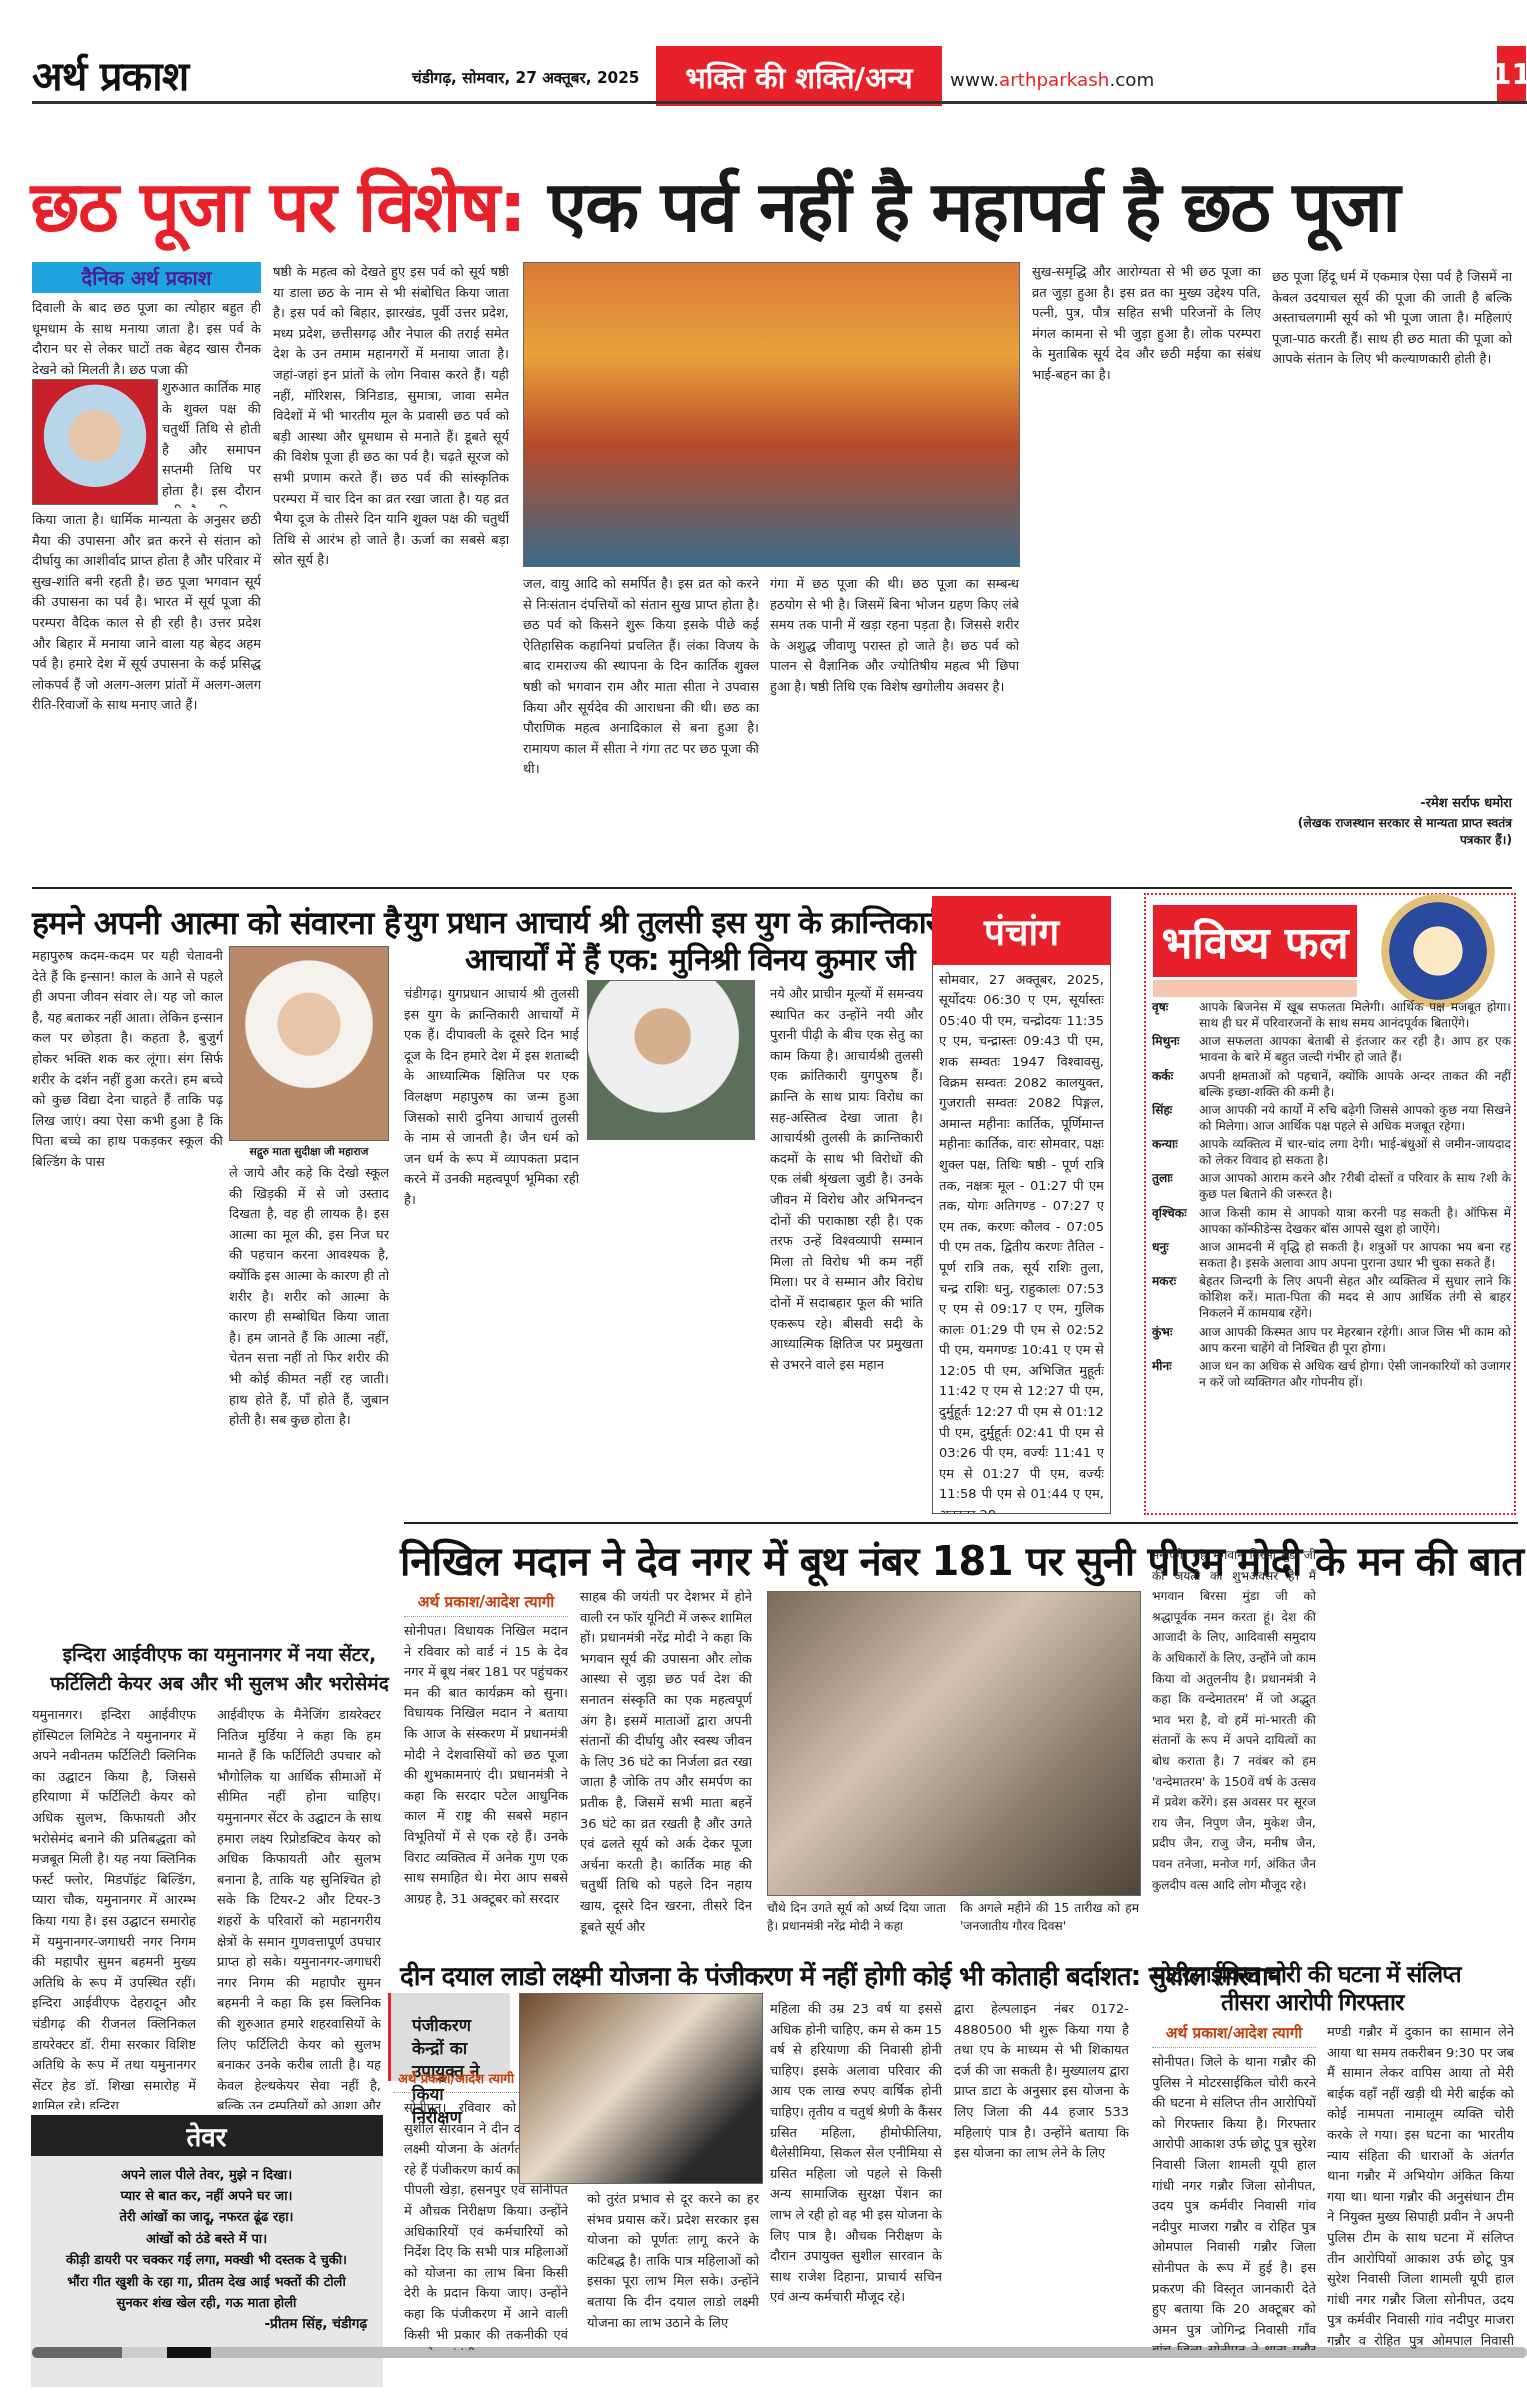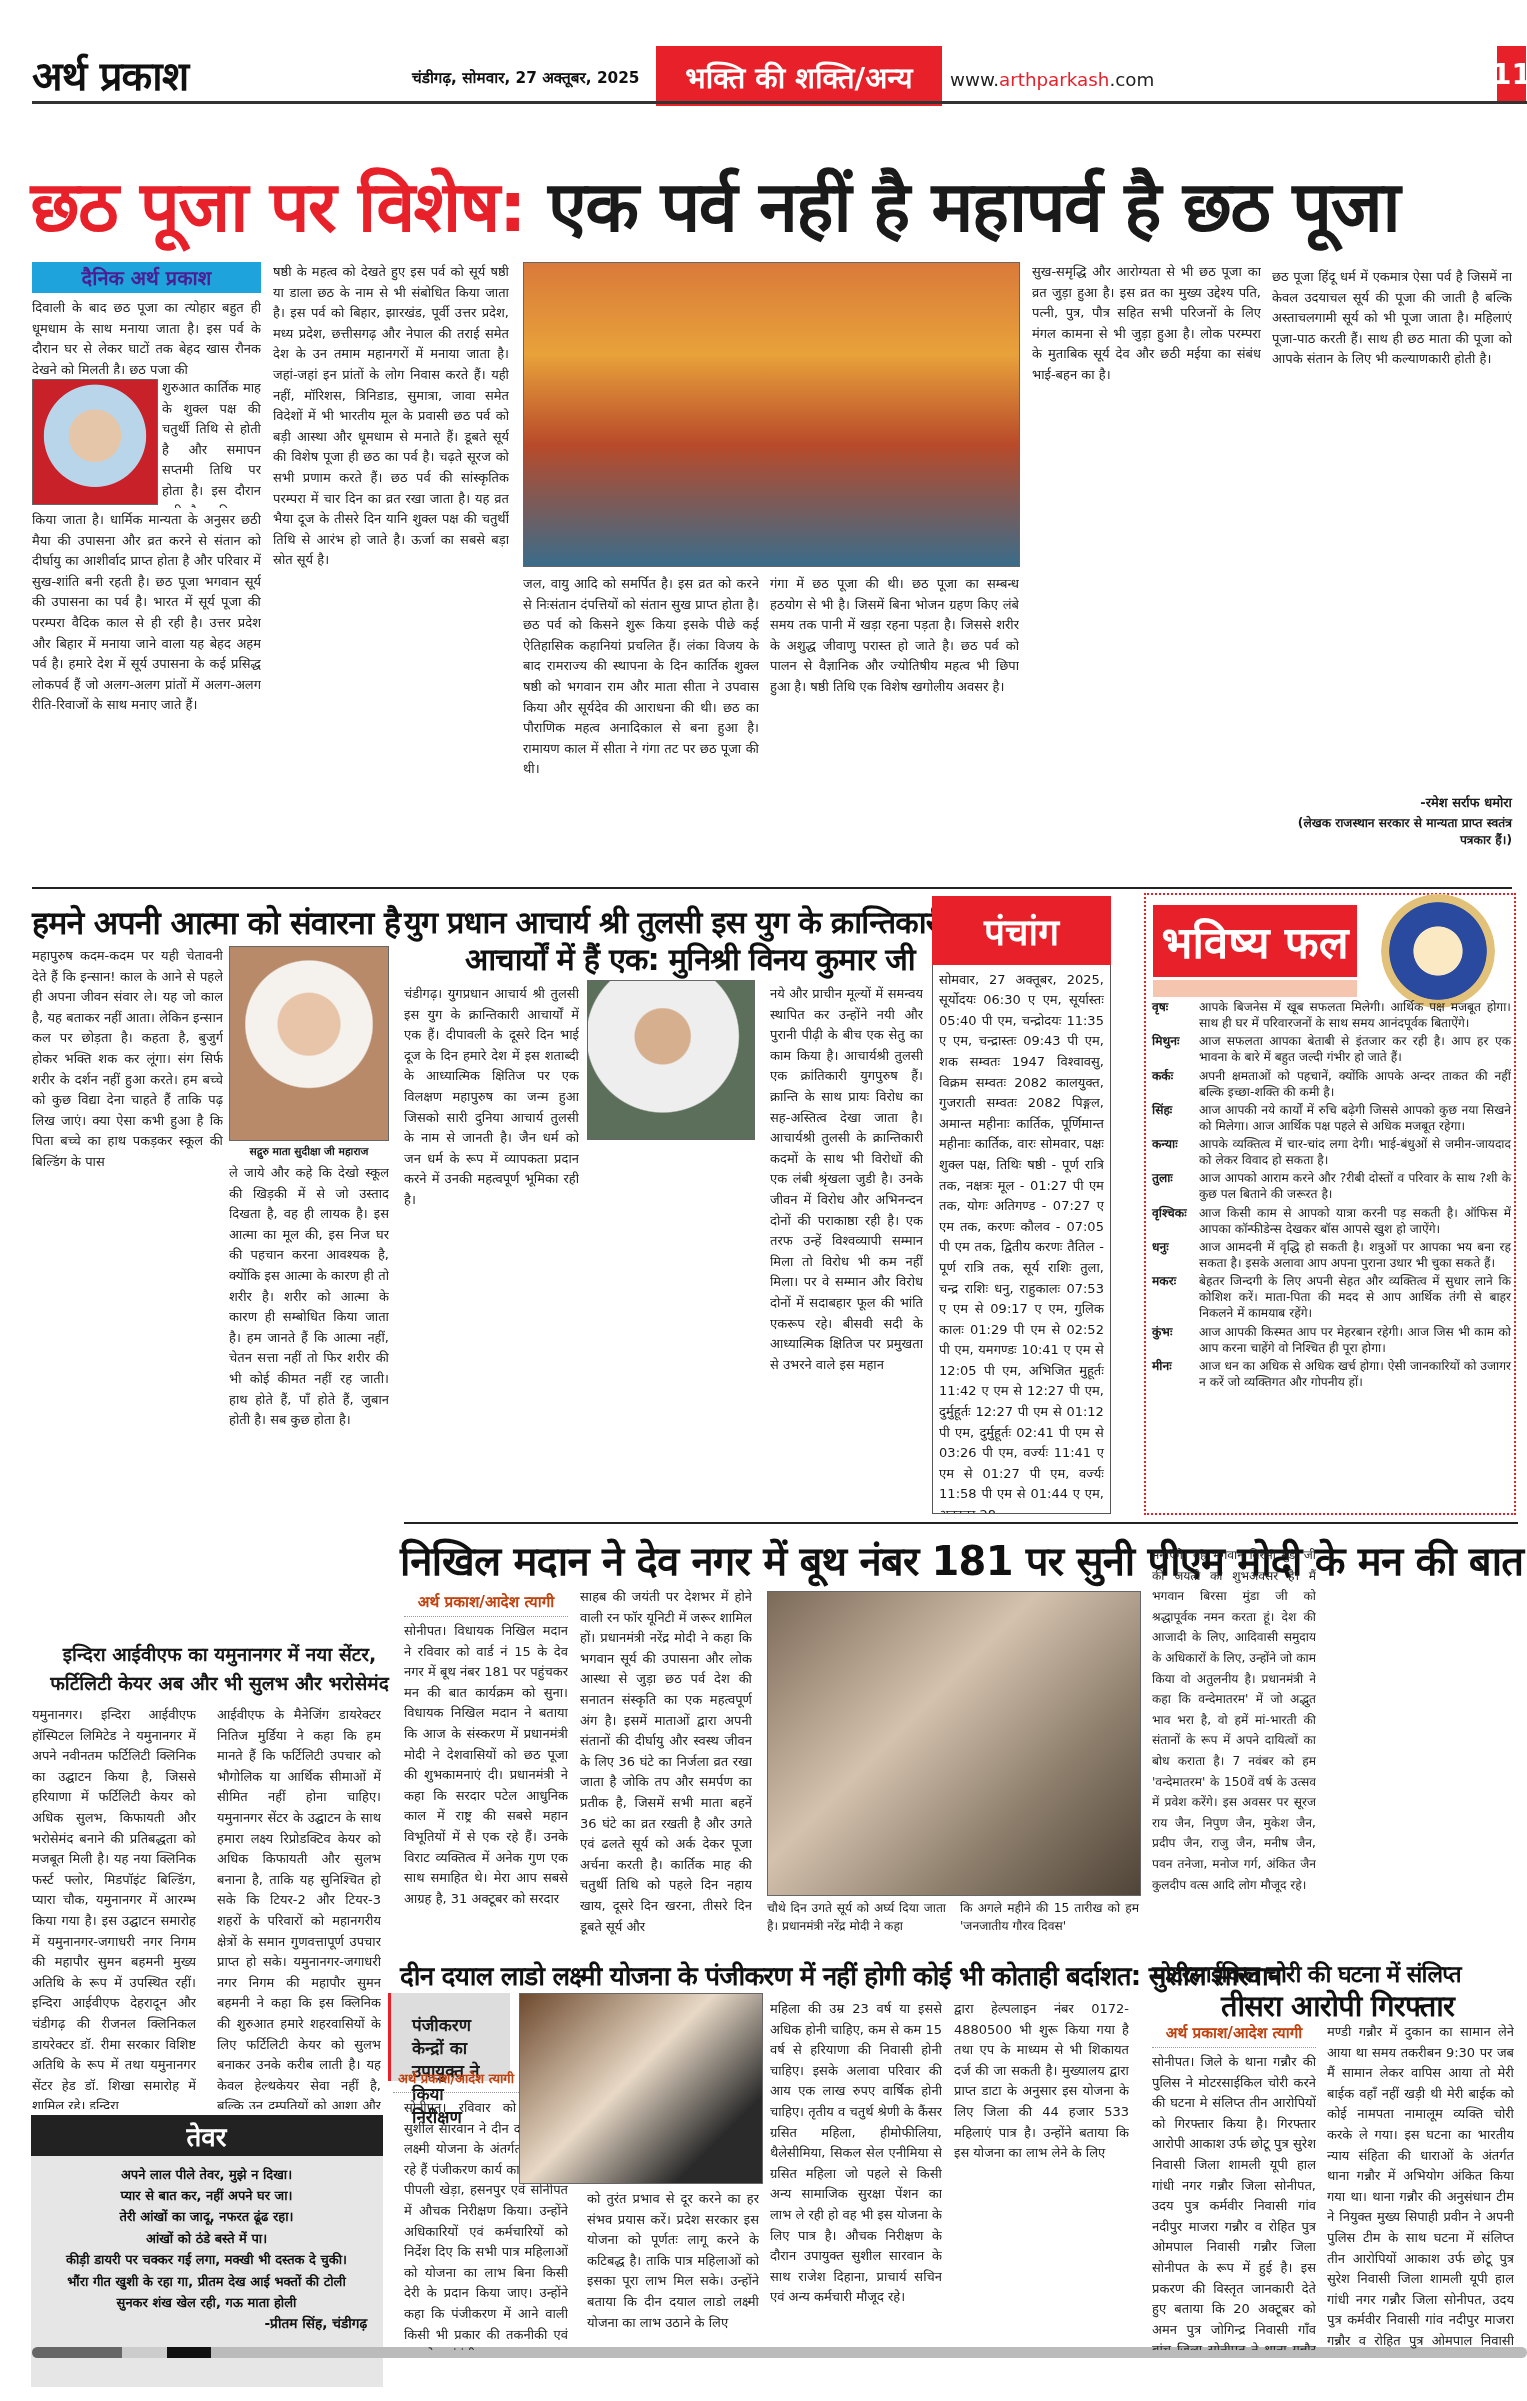--- a/index.html
+++ b/index.html
@@ -169,17 +169,17 @@
 <div class="abs section-h" style="left:400px;top:1957px;font-size:26px">दीन दयाल लाडो लक्ष्मी योजना के पंजीकरण में नहीं होगी कोई भी कोताही बर्दाशत: सुशील सारवान</div>
 <div class="abs" style="left:388px;top:1993px;width:122px;height:88px;border-left:3.8px solid #e8202a;background:#ddd;padding:21px;font-size:17px;font-weight:bold;line-height:23px">पंजीकरण केन्द्रों का उपायुक्त ने किया निरीक्षण</div>
 <div class="abs sub-byline" style="left:393px;top:2069px;width:126px;font-size:13px">अर्थ प्रकाश/आदेश त्यागी</div>
 <div class="abs col-text" style="left:404px;top:2098px;width:164px;height:252px">सोनीपत। रविवार को उपायुक्त सुशील सारवान ने दीन दयाल लाडो लक्ष्मी योजना के अंतर्गत किए जा रहे हैं पंजीकरण कार्य का गांव बड़ी, पीपली खेड़ा, हसनपुर एवं सोनीपत में औचक निरीक्षण किया। उन्होंने अधिकारियों एवं कर्मचारियों को निर्देश दिए कि सभी पात्र महिलाओं को योजना का लाभ बिना किसी देरी के प्रदान किया जाए। उन्होंने कहा कि पंजीकरण में आने वाली किसी भी प्रकार की तकनीकी एवं दस्तावेज संबंधी बाधा</div>
 <div class="abs photo event" style="left:519px;top:1993px;width:244px;height:191px"></div>
 <div class="abs col-text" style="left:587px;top:2189px;width:172px;height:160px">को तुरंत प्रभाव से दूर करने का हर संभव प्रयास करें। प्रदेश सरकार इस योजना को पूर्णतः लागू करने के कटिबद्ध है। ताकि पात्र महिलाओं को इसका पूरा लाभ मिल सके। उन्होंने बताया कि दीन दयाल लाडो लक्ष्मी योजना का लाभ उठाने के लिए</div>
 <div class="abs col-text" style="left:770px;top:1999px;width:172px;height:351px">महिला की उम्र 23 वर्ष या इससे अधिक होनी चाहिए, कम से कम 15 वर्ष से हरियाणा की निवासी होनी चाहिए। इसके अलावा परिवार की आय एक लाख रुपए वार्षिक होनी चाहिए। तृतीय व चतुर्थ श्रेणी के कैंसर ग्रसित महिला, हीमोफीलिया, थैलेसीमिया, सिकल सेल एनीमिया से ग्रसित महिला जो पहले से किसी अन्य सामाजिक सुरक्षा पेंशन का लाभ ले रही हो वह भी इस योजना के लिए पात्र है। औचक निरीक्षण के दौरान उपायुक्त सुशील सारवान के साथ राजेश दिहाना, प्राचार्य सचिन एवं अन्य कर्मचारी मौजूद रहे।</div>
 <div class="abs col-text" style="left:954px;top:1999px;width:175px;height:351px">द्वारा हेल्पलाइन नंबर 0172-4880500 भी शुरू किया गया है तथा एप के माध्यम से भी शिकायत दर्ज की जा सकती है। मुख्यालय द्वारा प्राप्त डाटा के अनुसार इस योजना के लिए जिला की 44 हजार 533 महिलाएं पात्र है। उन्होंने बताया कि इस योजना का लाभ लेने के लिए</div>
 
 <div class="abs section-h" style="left:1152px;top:1957px;font-size:23px">मोटरसाईकिल चोरी की घटना में संलिप्त</div>
-<div class="abs section-h" style="left:1221px;top:1985px;font-size:29px">तीसरा आरोपी गिरफ्तार</div>
+<div class="abs section-h" style="left:1221px;top:1985px;font-size:23px">तीसरा आरोपी गिरफ्तार</div>
 <div class="abs sub-byline" style="left:1152px;top:2022px;width:164px">अर्थ प्रकाश/आदेश त्यागी</div>
 <div class="abs col-text" style="left:1152px;top:2052px;width:164px;height:298px">सोनीपत। जिले के थाना गन्नौर की पुलिस ने मोटरसाईकिल चोरी करने की घटना मे संलिप्त तीन आरोपियों को गिरफ्तार किया है। गिरफ्तार आरोपी आकाश उर्फ छोटू पुत्र सुरेश निवासी जिला शामली यूपी हाल गांधी नगर गन्नौर जिला सोनीपत, उदय पुत्र कर्मवीर निवासी गांव नदीपुर माजरा गन्नौर व रोहित पुत्र ओमपाल निवासी गन्नौर जिला सोनीपत के रूप में हुई है। इस प्रकरण की विस्तृत जानकारी देते हुए बताया कि 20 अक्टूबर को अमन पुत्र जोगिन्द्र निवासी गाँव बांच जिला सोनीपत ने थाना गन्नौर में शिकायत दी थी कि 19 अक्टूबर को समय तकरीबन 8 बजे शाम मैं अपनी बाईक पर पुरानी सब्जी</div>
 <div class="abs col-text" style="left:1327px;top:2022px;width:187px;height:328px">मण्डी गन्नौर में दुकान का सामान लेने आया था समय तकरीबन 9:30 पर जब मैं सामान लेकर वापिस आया तो मेरी बाईक वहाँ नहीं खड़ी थी मेरी बाईक को कोई नामपता नामालूम व्यक्ति चोरी करके ले गया। इस घटना का भारतीय न्याय संहिता की धाराओं के अंतर्गत थाना गन्नौर में अभियोग अंकित किया गया था। थाना गन्नौर की अनुसंधान टीम ने नियुक्त मुख्य सिपाही प्रवीन ने अपनी पुलिस टीम के साथ घटना में संलिप्त तीन आरोपियों आकाश उर्फ छोटू पुत्र सुरेश निवासी जिला शामली यूपी हाल गांधी नगर गन्नौर जिला सोनीपत, उदय पुत्र कर्मवीर निवासी गांव नदीपुर माजरा गन्नौर व रोहित पुत्र ओमपाल निवासी गन्नौर जिला सोनीपत को गिरफ्तार किया है।</div>
 
 
 </body></html>

